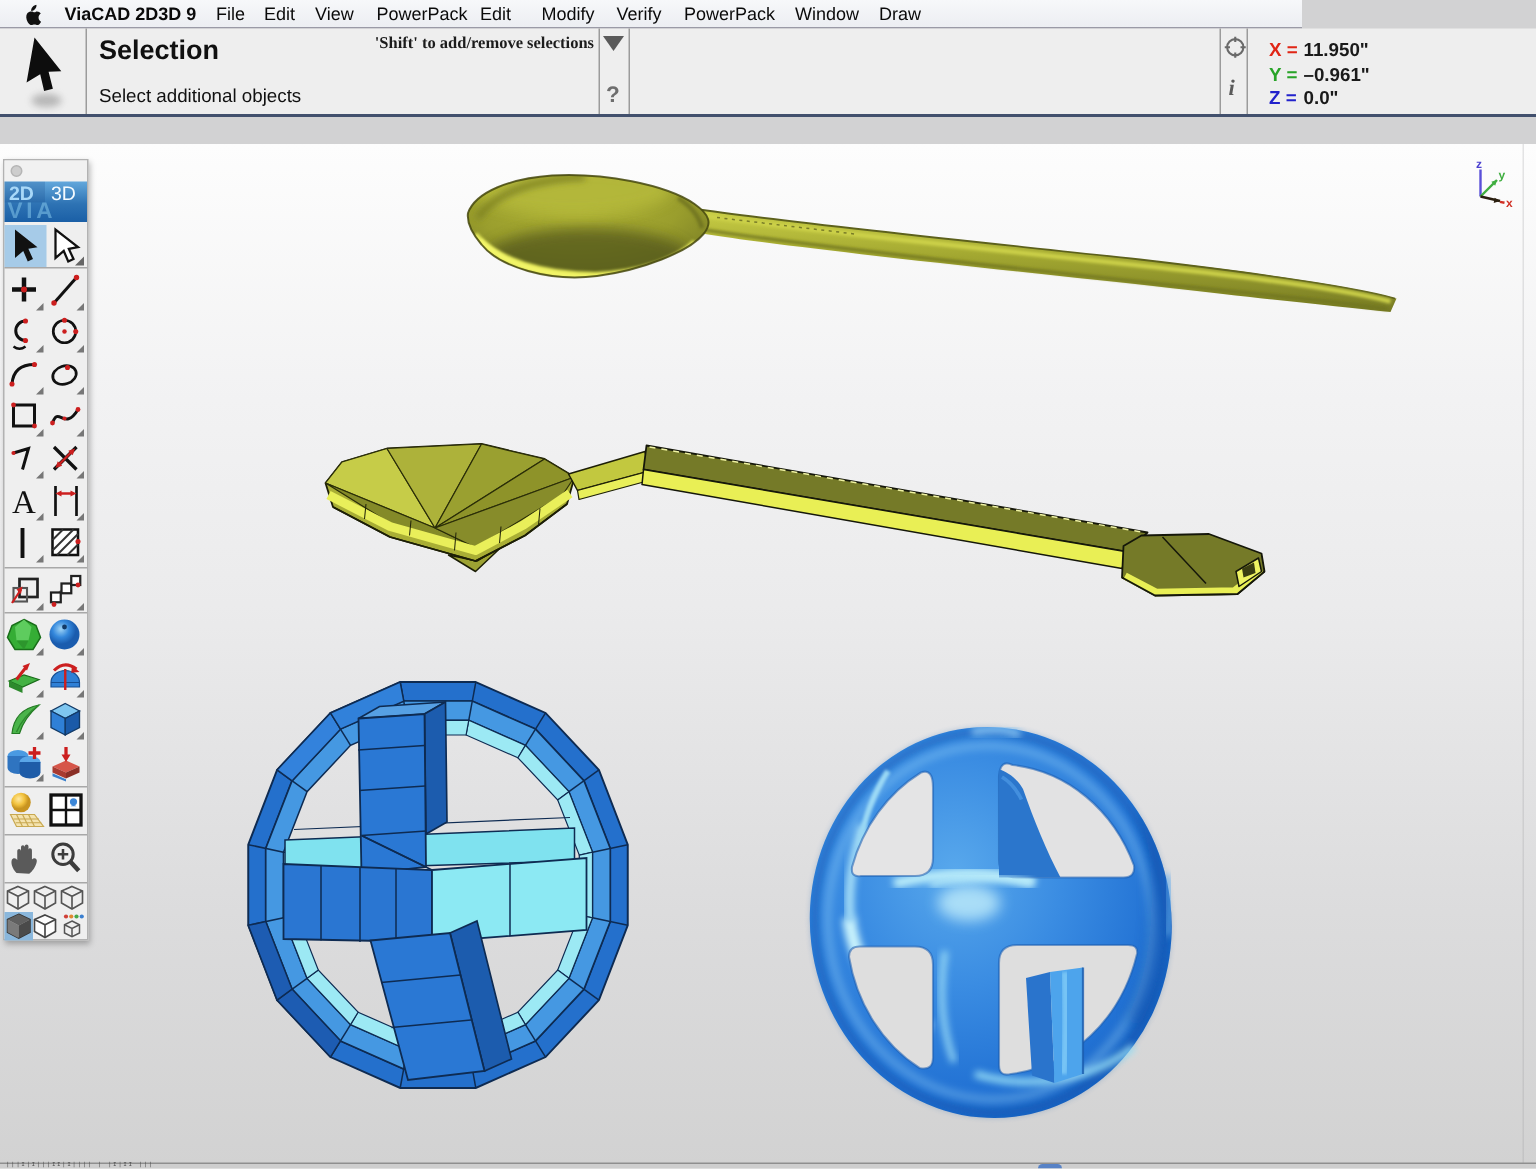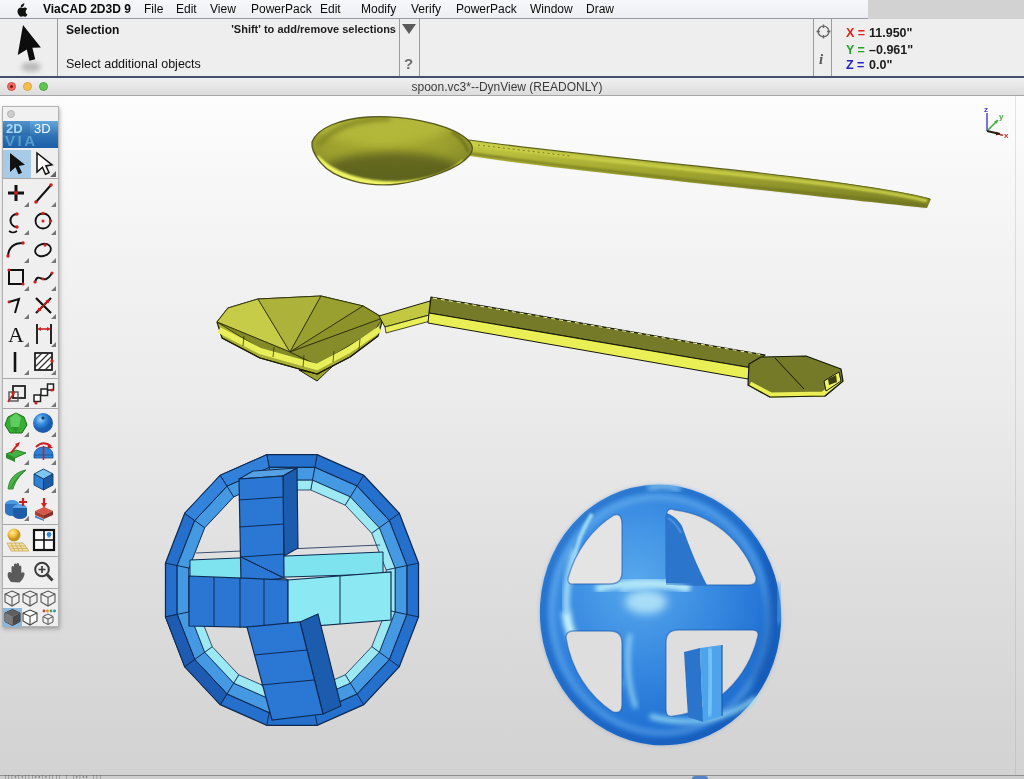--- a/index.html
+++ b/index.html
@@ -69,50 +69,42 @@
     <svg style="position:absolute;left:0px;top:0px" width="60" height="57" viewBox="0 0 60 57">
       <defs>
           <filter id="csh" x="-60%" y="-60%" width="220%" height="220%">
             <feGaussianBlur stdDeviation="2.5"></feGaussianBlur>
           </filter>
         </defs>
       <ellipse cx="31" cy="48" rx="10" ry="4.5" fill="#8a8a8a" opacity="0.55" filter="url(#csh)"></ellipse>
       <path transform="translate(23,6) rotate(10)" d="M0,0 L0,30.5 L8,23.5 L12.5,34 L18,31.5 L13.2,20.8 L21.5,19 Z" fill="#0d0d0d"></path>
     </svg>
     <div class="vdiv" style="left:57px;"></div>
-    <div style="position:absolute;left:66px;top:4px;font-size:12px;font-weight:bold;color:#101010;">Selection</div>
+    <div style="position:absolute;left:66px;top:4px;font-size:18px;font-weight:bold;color:#101010;">Selection</div>
     <div style="position:absolute;left:66px;top:38px;font-size:12.5px;color:#101010;">Select additional objects</div>
-    <div style="position:absolute;left:0px;top:4px;width:396px;text-align:right;font-size:11px;font-weight:bold;color:#1c1c1c;">'Shift' to add/remove selections</div>
+    <div style="position:absolute;left:0px;top:4px;width:396px;text-align:right;font-size:11px;font-weight:bold;color:#1c1c1c;font-family:Liberation Serif, serif;">'Shift' to add/remove selections</div>
     <div class="vdiv" style="left:399px;"></div>
     <div style="position:absolute;left:402px;top:5px;width:0;height:0;border-left:7px solid transparent;border-right:7px solid transparent;border-top:10px solid #5a5a5a;"></div>
     <div style="position:absolute;left:404px;top:36px;font-size:15px;font-weight:bold;color:#6e6e6e;">?</div>
     <div class="vdiv" style="left:419px;"></div>
     <div class="vdiv" style="left:813px;"></div>
     <svg style="position:absolute;left:816px;top:5px" width="15" height="15" viewBox="0 0 15 15">
       <circle cx="7.5" cy="7.5" r="5.4" fill="none" stroke="#6a6a6a" stroke-width="1.4"></circle>
       <path d="M7.5,0.5 V4 M7.5,11 V14.5 M0.5,7.5 H4 M11,7.5 H14.5" stroke="#6a6a6a" stroke-width="1.4"></path>
     </svg>
     <div style="position:absolute;left:819px;top:32px;font-size:15px;font-weight:bold;font-style:italic;color:#5a5a5a;font-family:'Liberation Serif',serif;">i</div>
     <div class="vdiv" style="left:831px;"></div>
     <div style="position:absolute;left:846px;top:7px;font-size:12.5px;font-weight:bold;color:#e02515;">X =</div>
     <div style="position:absolute;left:846px;top:24px;font-size:12.5px;font-weight:bold;color:#28a428;">Y =</div>
     <div style="position:absolute;left:846px;top:39px;font-size:12.5px;font-weight:bold;color:#2222cc;">Z =</div>
     <div style="position:absolute;left:869px;top:7px;font-size:12.5px;font-weight:bold;color:#1a1a1a;">11.950"</div>
     <div style="position:absolute;left:869px;top:24px;font-size:12.5px;font-weight:bold;color:#1a1a1a;">–0.961"</div>
     <div style="position:absolute;left:869px;top:39px;font-size:12.5px;font-weight:bold;color:#1a1a1a;">0.0"</div>
   </div>
 
-  <div id="titlebar">
-    <div class="tl" style="left:7px; background:#ed6a5e; border:1px solid #d45248;">
-        <div style="position:absolute;left:2px;top:2px;width:3px;height:3px;border-radius:50%;background:#7e150d;"></div>
-      </div>
-    <div class="tl" style="left:23px; background:#f5bf4f; border:1px solid #dfa33b;"></div>
-    <div class="tl" style="left:39px; background:#61c455; border:1px solid #4aa73d;"></div>
-    <div id="title" style="padding-right:10px;">spoon.vc3*--DynView (READONLY)</div>
-  </div>
 
   <svg id="models" style="position:absolute;left:0;top:96px" width="1024" height="683" viewBox="0 96 1024 683">
     <defs>
       <filter id="b1" x="-40%" y="-40%" width="180%" height="180%">
           <feGaussianBlur stdDeviation="2.5"></feGaussianBlur>
         </filter>
       <filter id="b2" x="-40%" y="-40%" width="180%" height="180%">
           <feGaussianBlur stdDeviation="1.2"></feGaussianBlur>
         </filter>
       <filter id="b3" x="-60%" y="-60%" width="220%" height="220%">

